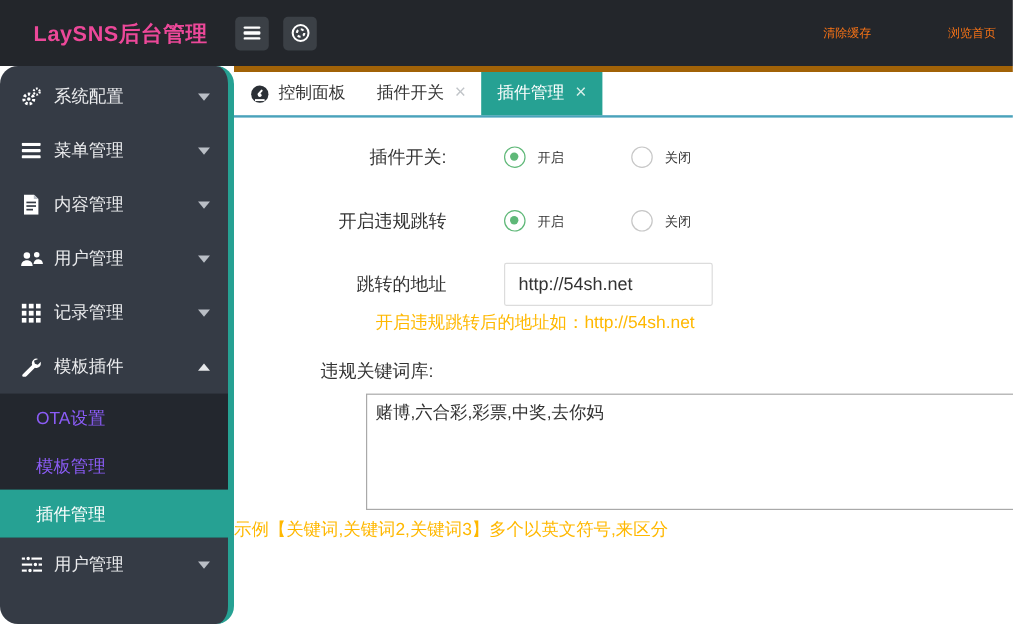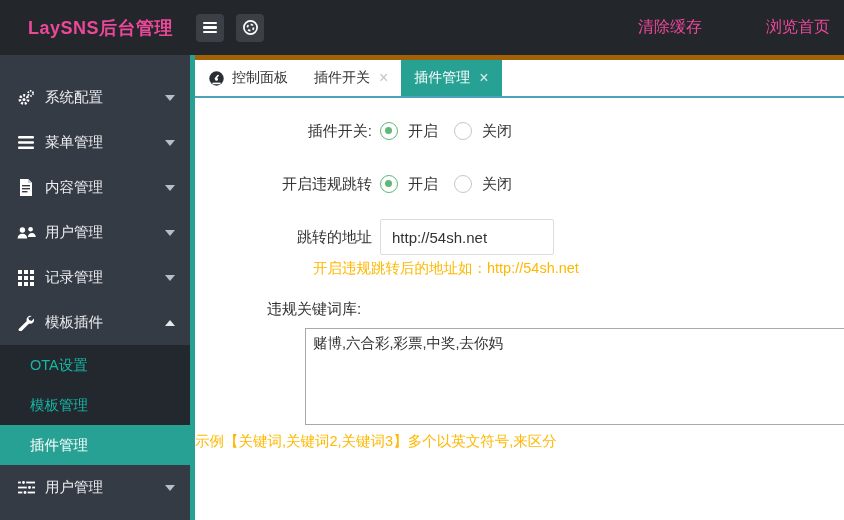--- a/index.html
+++ b/index.html
@@ -13,65 +13,65 @@
     font-weight:bold; letter-spacing:.5px; white-space:nowrap; }
   .hbtn { width:28px; height:28px; border-radius:4px; background:#3b4046;
     display:flex; align-items:center; justify-content:center; margin-left:6px;
     cursor:pointer; }
   .hbtn + .hbtn { margin-left:12px; }
   .burger { width:14px; }
   .burger i { display:block; height:2.2px; background:#fff; border-radius:1px;
     margin:2.4px 0; }
   .hlinks { margin-left:auto; display:flex; align-items:center;
     padding-right:14px; }
-  .hlink { color:#ec4899; font-size:16px; cursor:pointer; }
+  .hlink { color:#f97316; font-size:10px; cursor:pointer; }
   .hlink + .hlink { margin-left:64px; }
 
   
   .sidebar { position:absolute; top:55px; left:0; bottom:0; width:195px;
-    background:#353b45; border-right:5px solid #26a193; padding-top:20px; }
+    background:#353b45; border-right:5px solid #26a193; padding-top:3px;border-radius:15px; }
   .sitem { height:45px; display:flex; align-items:center; padding-left:15px;
     color:#ecedef; font-size:14.5px; position:relative; cursor:pointer; }
   .sicon { width:22px; margin-right:8px; display:flex; align-items:center;
     justify-content:center; }
   .chev { position:absolute; right:15px; width:0; height:0;
     border-left:5px solid transparent; border-right:5px solid transparent; }
   .chev.down { border-top:6px solid #b9bec5; }
   .chev.up { border-bottom:6px solid #e6e8ea; }
   .submenu { background:#23272e; }
   .subitem { height:40px; display:flex; align-items:center; padding-left:30px;
-    color:#14b8a6; font-size:14.5px; cursor:pointer; }
+    color:#8b5cf6; font-size:14.5px; cursor:pointer; }
   .subitem.active { background:#26a193; color:#fff; }
 
   
   .main { position:absolute; top:55px; left:195px; right:0; bottom:0;
     background:#fff; border-top:5px solid #a16207; }
   .tabbar { height:38px; display:flex; align-items:stretch; background:#fff;
     border-bottom:2px solid #4aa2bb; }
   .tab { display:flex; align-items:center; padding:0 13px; font-size:14px;
     color:#333; cursor:pointer; white-space:nowrap; }
   .tab .ticon { margin-right:7px; display:flex; align-items:center; }
   .tab .close { margin-left:9px; font-size:16px; color:#c0c4c8;
     line-height:1; cursor:pointer; }
   .tab.active { background:#26a193; color:#fff; }
   .tab.active .close { color:#d8efe9; }
 
   
   .content { padding-top:0; }
-  .frow { display:flex; align-items:center; height:36px; }
+  .frow { display:flex; align-items:center; height:36px;gap:40px; }
   .r1 { margin-top:15px; } .r2 { margin-top:17px; } .r3 { margin-top:17px; }
   .flabel { width:185px; text-align:right; padding-right:8px; font-size:15px;
     color:#333; white-space:nowrap; }
   .opt { display:flex; align-items:center; margin-right:16px; cursor:pointer; }
   .radio { width:18px; height:18px; border-radius:50%; background:#fff;
     border:1.5px solid #c7c7c7; position:relative; flex:0 0 auto; }
   .radio.checked { border-color:#5fb878; }
   .radio.checked::after { content:""; position:absolute; left:4px; top:4px;
     width:7px; height:7px; border-radius:50%; background:#5fb878; }
-  .optlbl { margin-left:10px; font-size:15px; color:#333; }
+  .optlbl { margin-left:10px; font-size:11px; color:#333; }
   .url-input { width:174px; height:36px; border:1px solid #dcdcdc;
     border-radius:2px; padding:0 11px; font-size:15px; color:#333;
     font-family:"Liberation Sans", sans-serif; outline:none; }
   .hint { color:#ffb800; font-size:14.5px; white-space:nowrap; }
   .hint1 { margin-left:118px; margin-top:4px; }
   .kw-label { margin-left:72px; margin-top:22px; font-size:15px; color:#333; }
   .kw-area { display:block; margin-left:110px; margin-top:9px; width:660px;
     height:97px; border:1px solid #a9a9a9; padding:5px 7px; font-size:14.5px;
     color:#333; font-family:"Liberation Sans", sans-serif; resize:none;
     outline:none; border-radius:0; }

